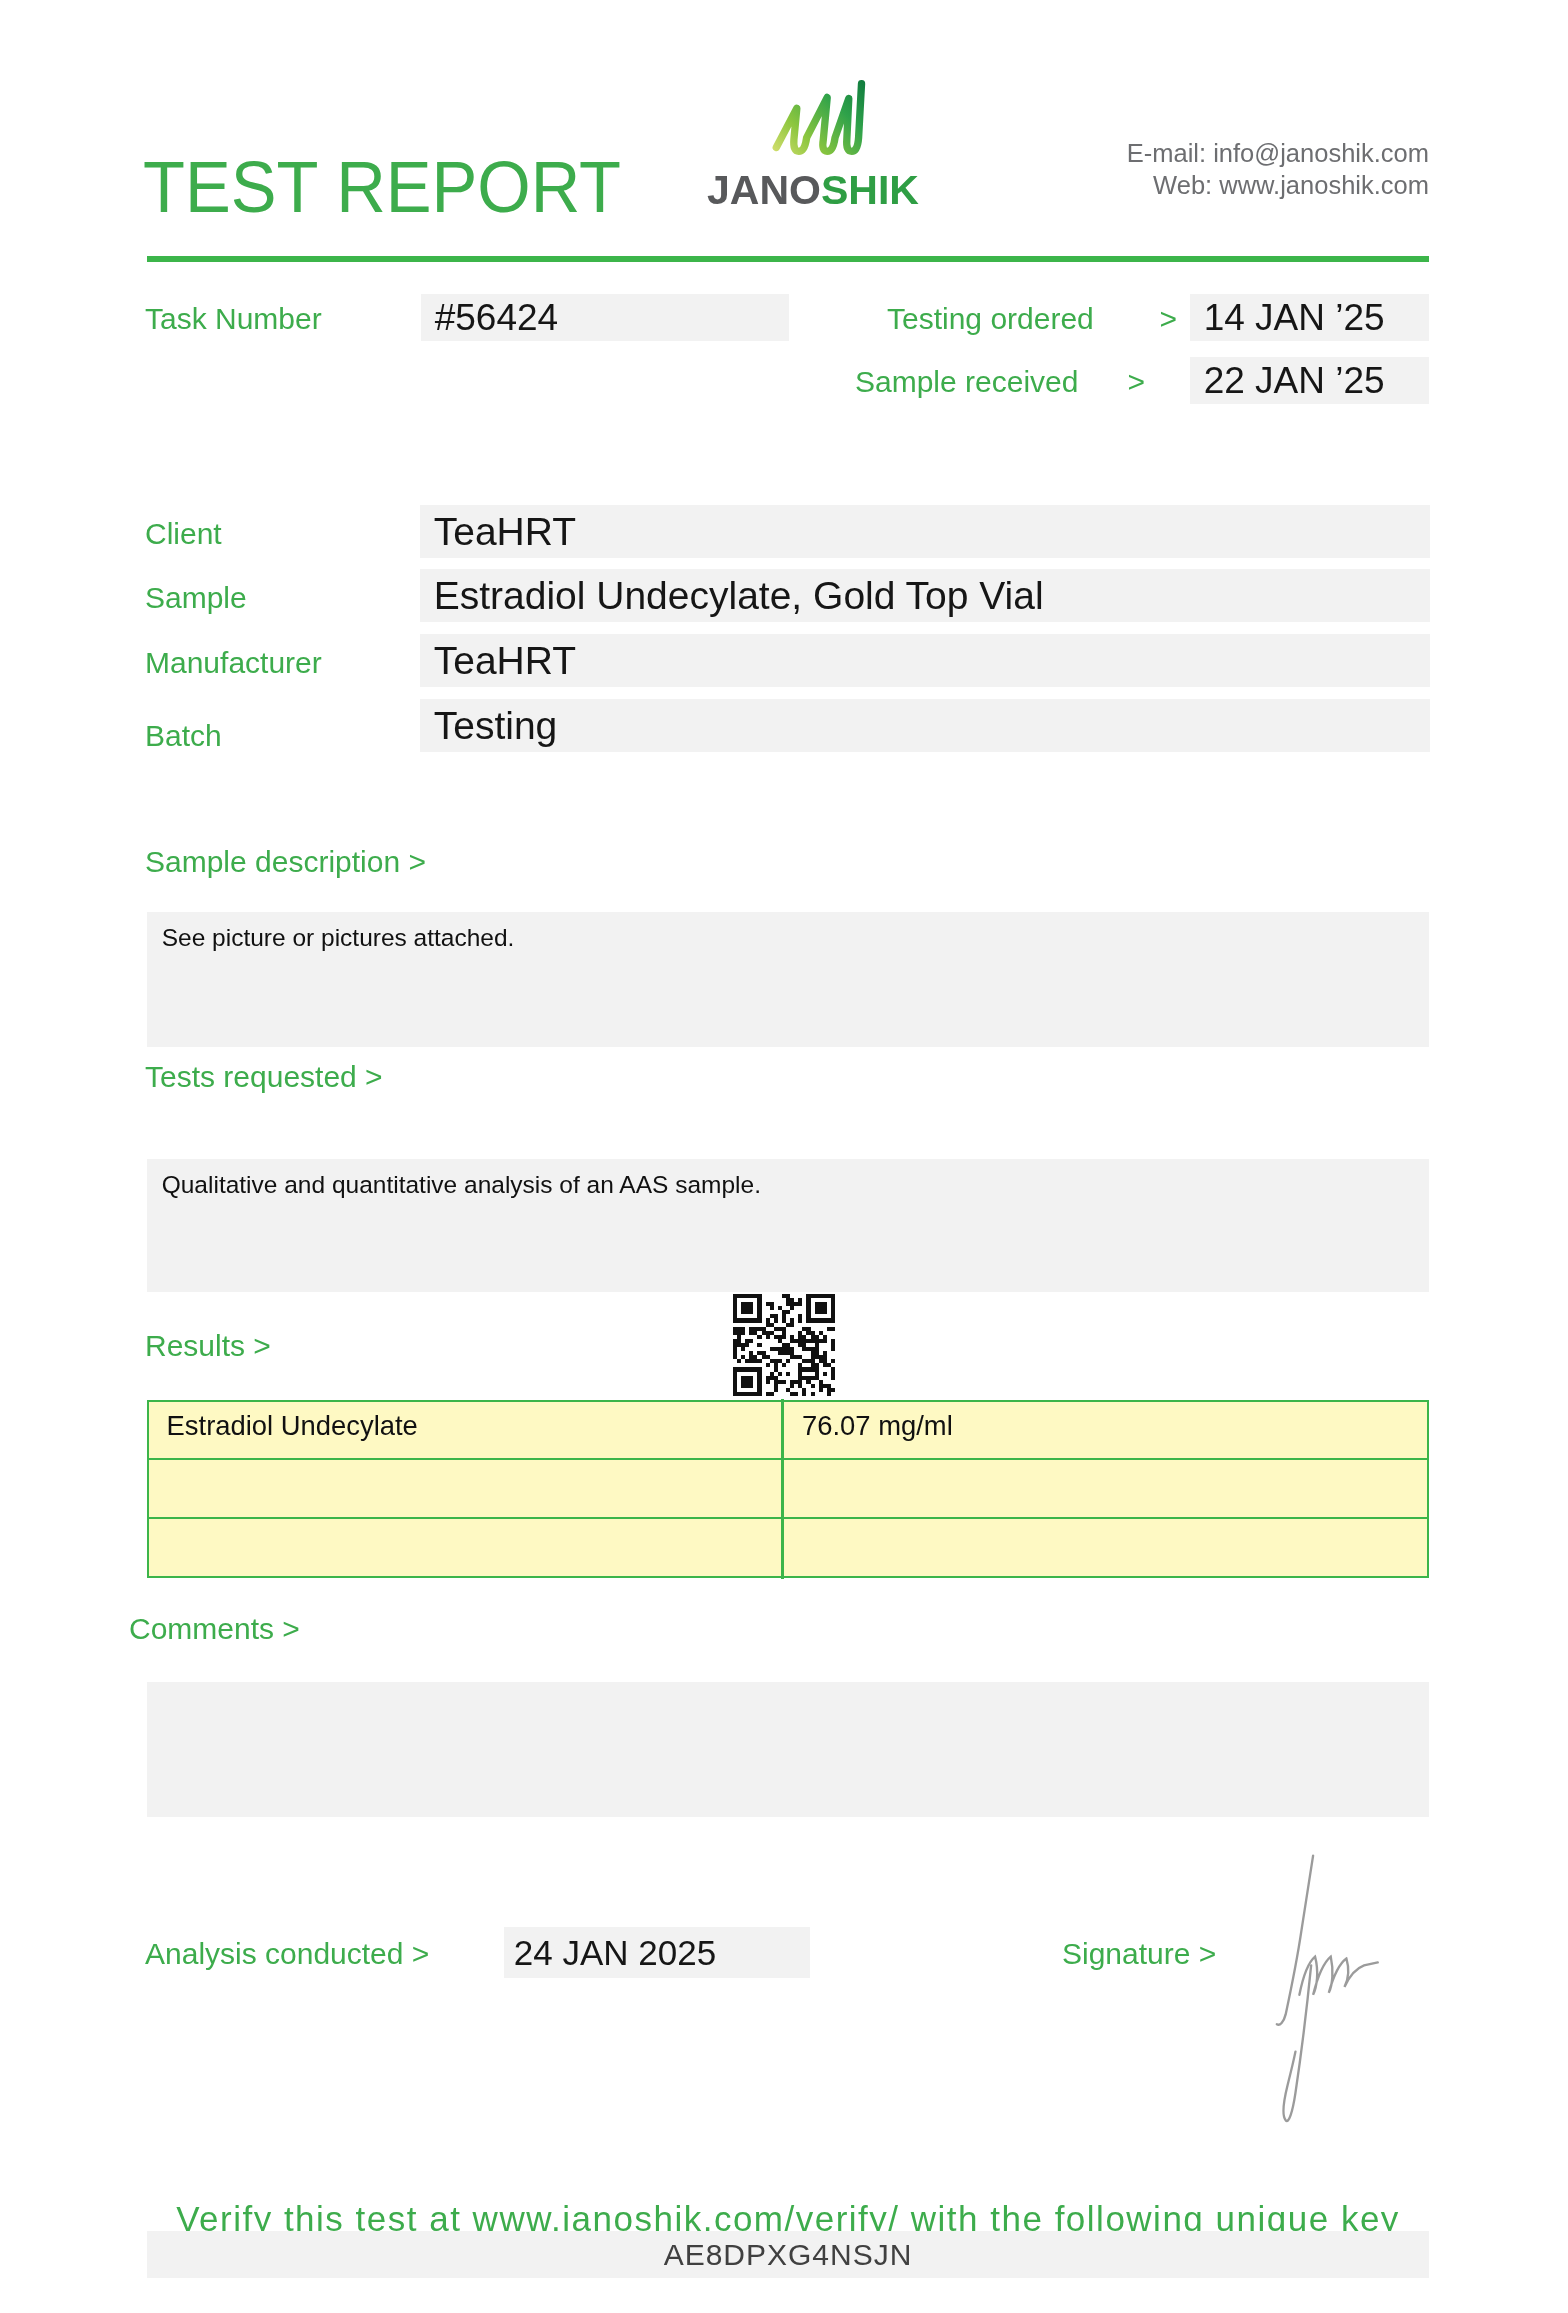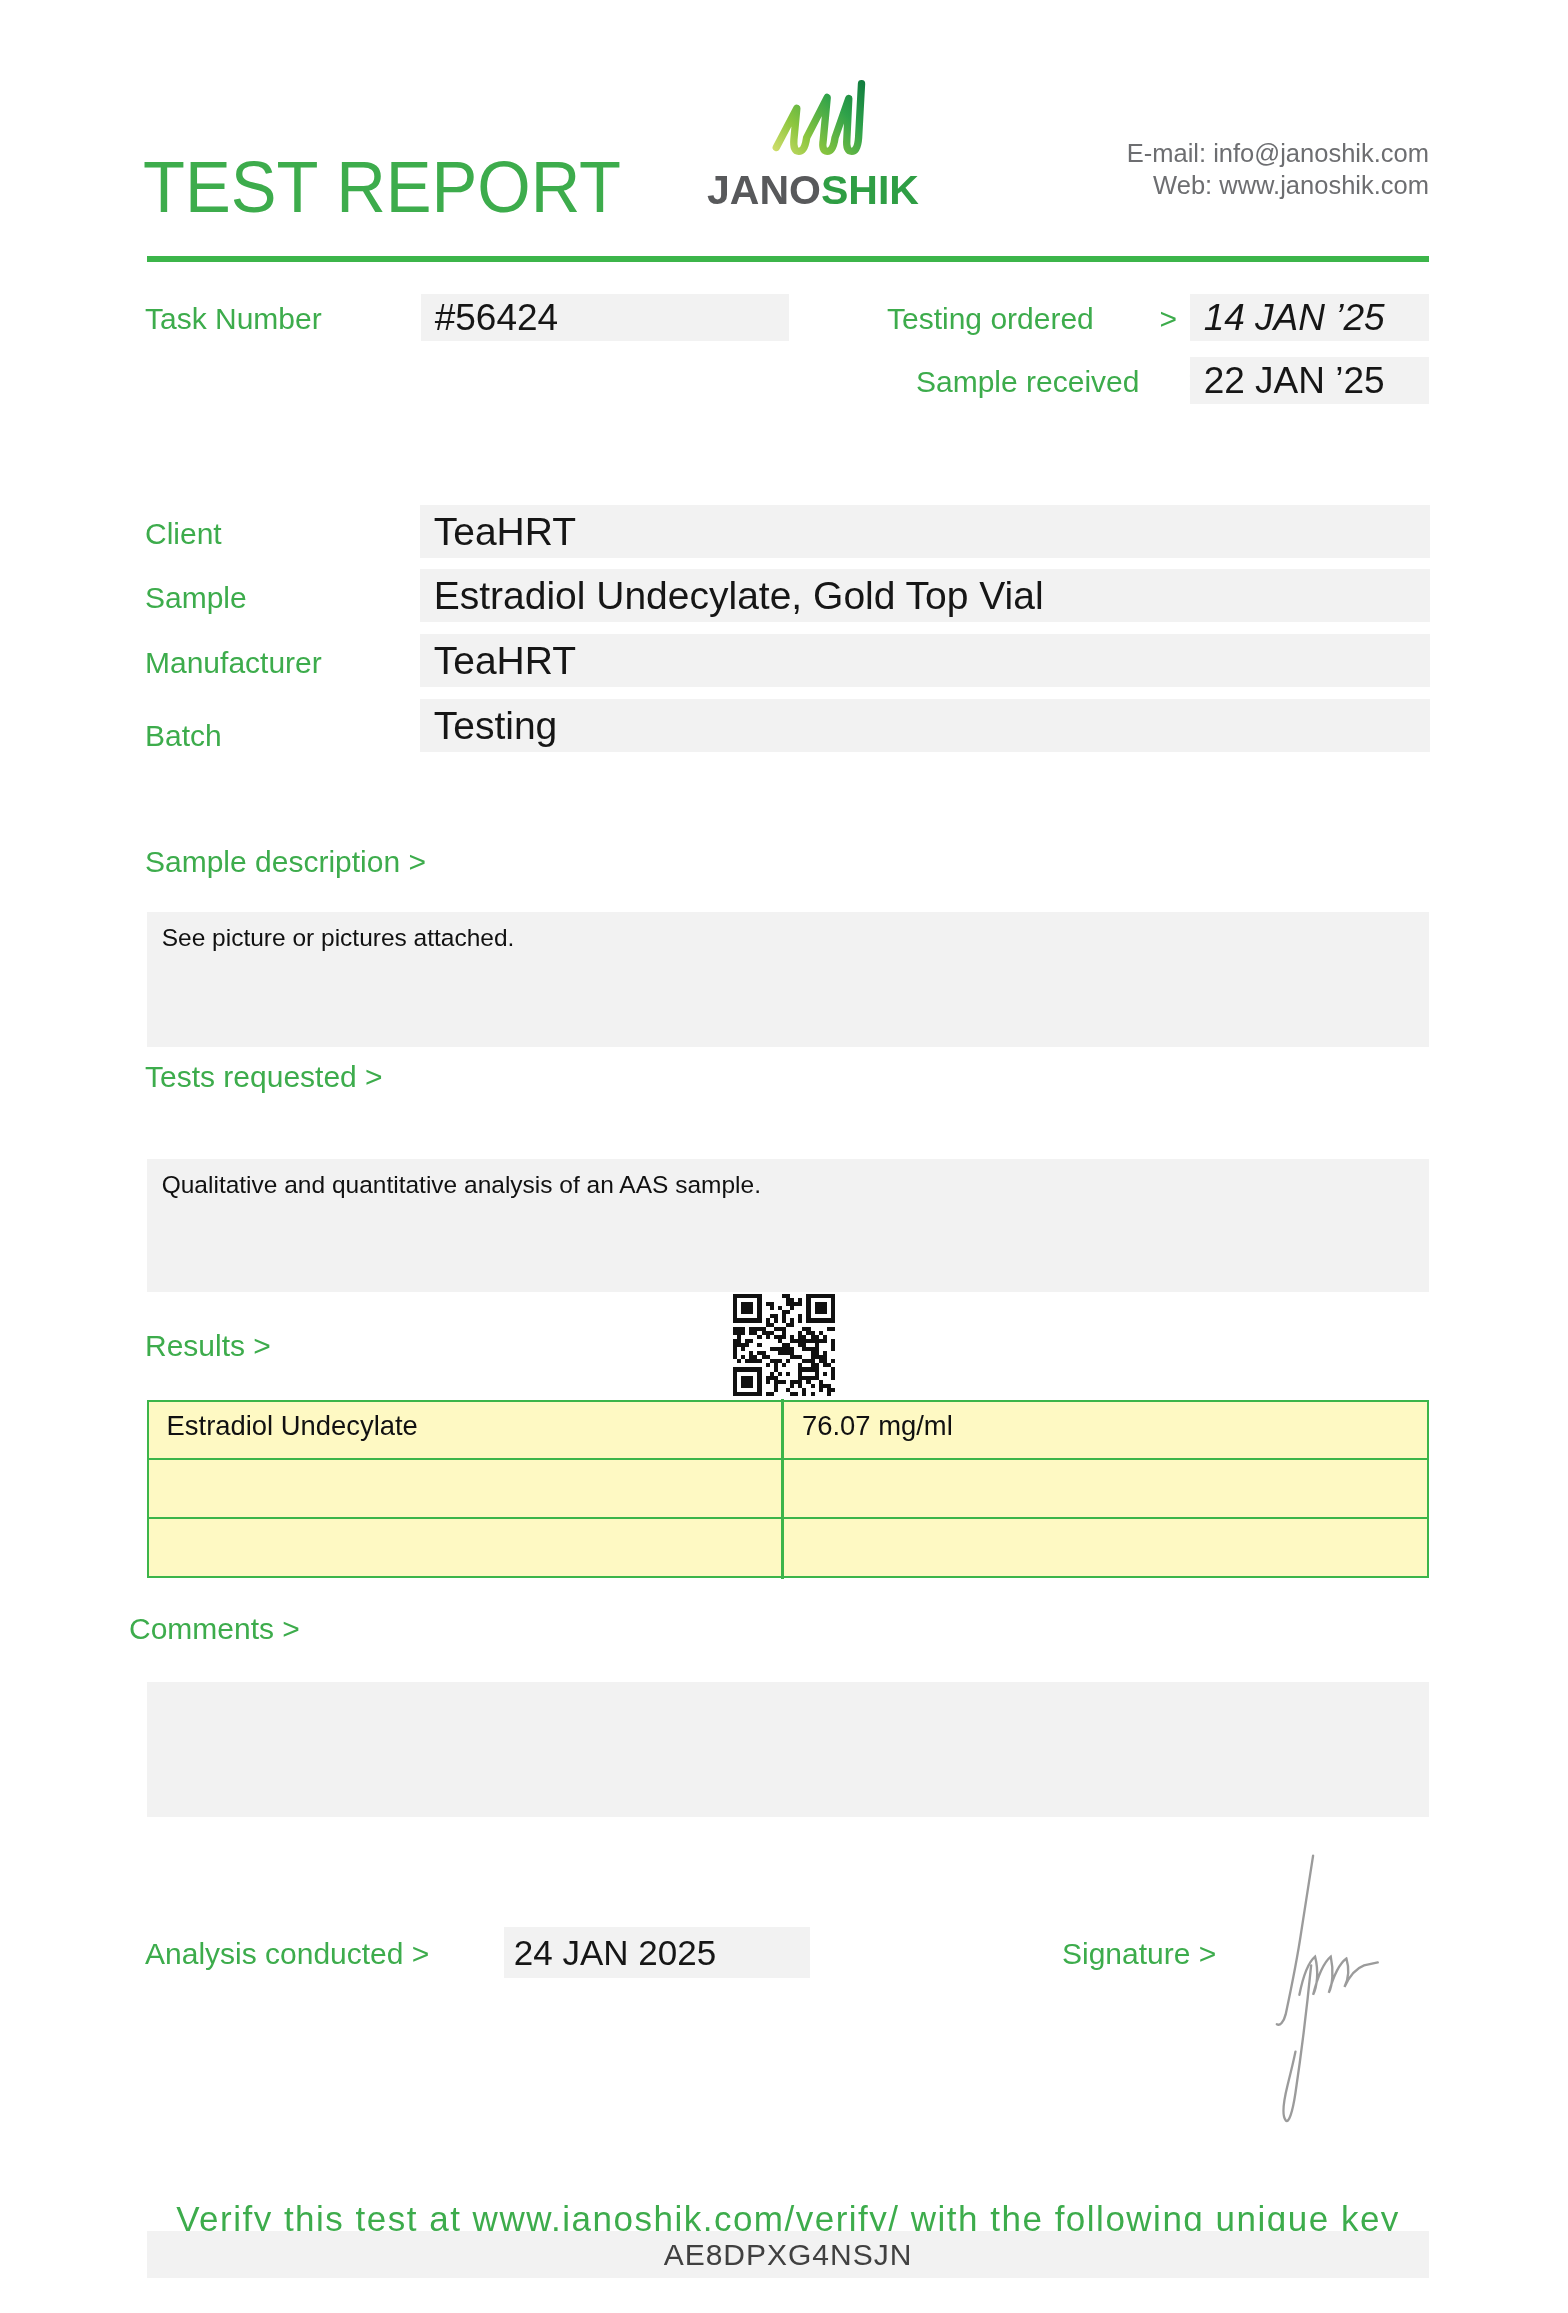--- a/index.html
+++ b/index.html
@@ -85,23 +85,23 @@
 
 <div class="abs rule"></div>
 
 <div class="abs glabel" style="left:145px;top:302px;">Task Number</div>
 <div class="abs vbox task-box">#56424</div>
 
 <div class="abs glabel date-row" style="left:887px;top:302px;">
   <span>Testing ordered</span>
   <span>&gt;</span>
 </div>
-<div class="abs vbox date-box" style="left:1190px;top:294px;font-style:italic;">14 JAN ’25</div>
-
-<div class="abs glabel date-row" style="left:916px;top:365px;">
+<div class="abs vbox date-box" style="left:1190px;top:294px;">14 JAN ’25</div>
+
+<div class="abs glabel date-row" style="left:855px;top:365px;">
   <span>Sample received</span>
   <span>&gt;</span>
 </div>
 <div class="abs vbox date-box" style="left:1190px;top:357px;">22 JAN ’25</div>
 
 <div class="abs glabel info-label" style="top:517px;">Client</div>
 <div class="abs vbox info-box" style="top:505px;">TeaHRT</div>
 
 <div class="abs glabel info-label" style="top:581px;">Sample</div>
 <div class="abs vbox info-box" style="top:569px;">Estradiol Undecylate, Gold Top Vial</div>

